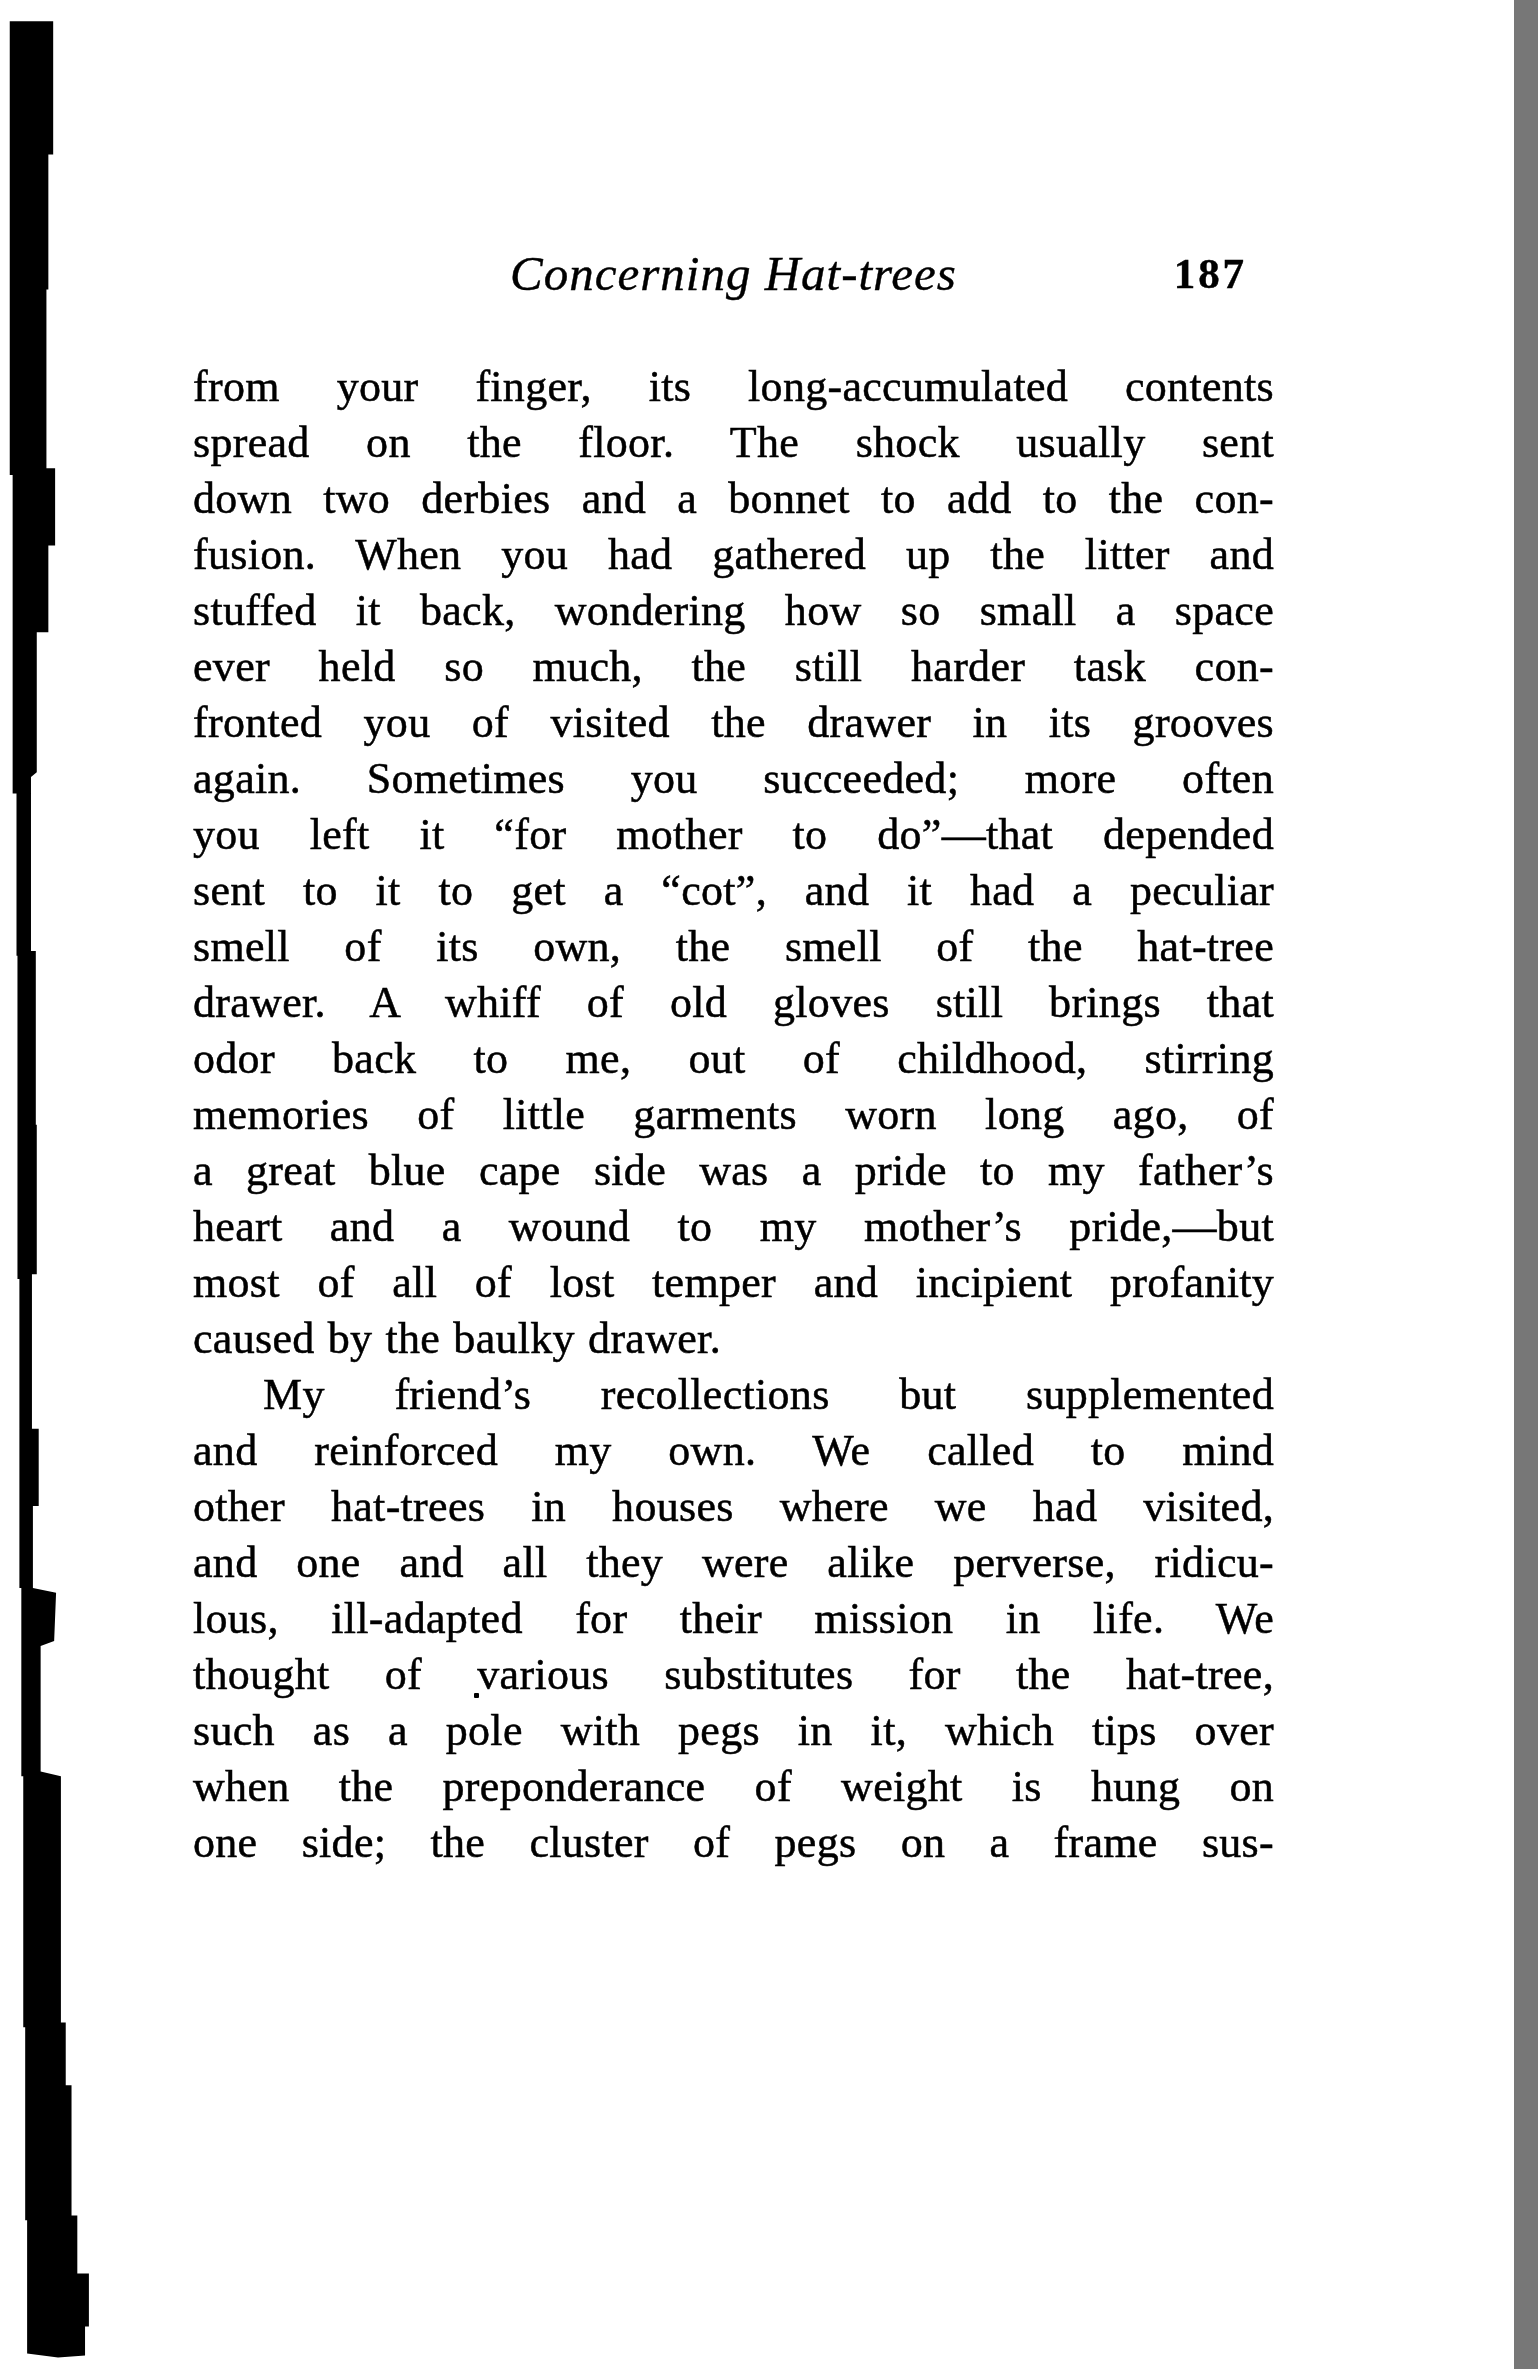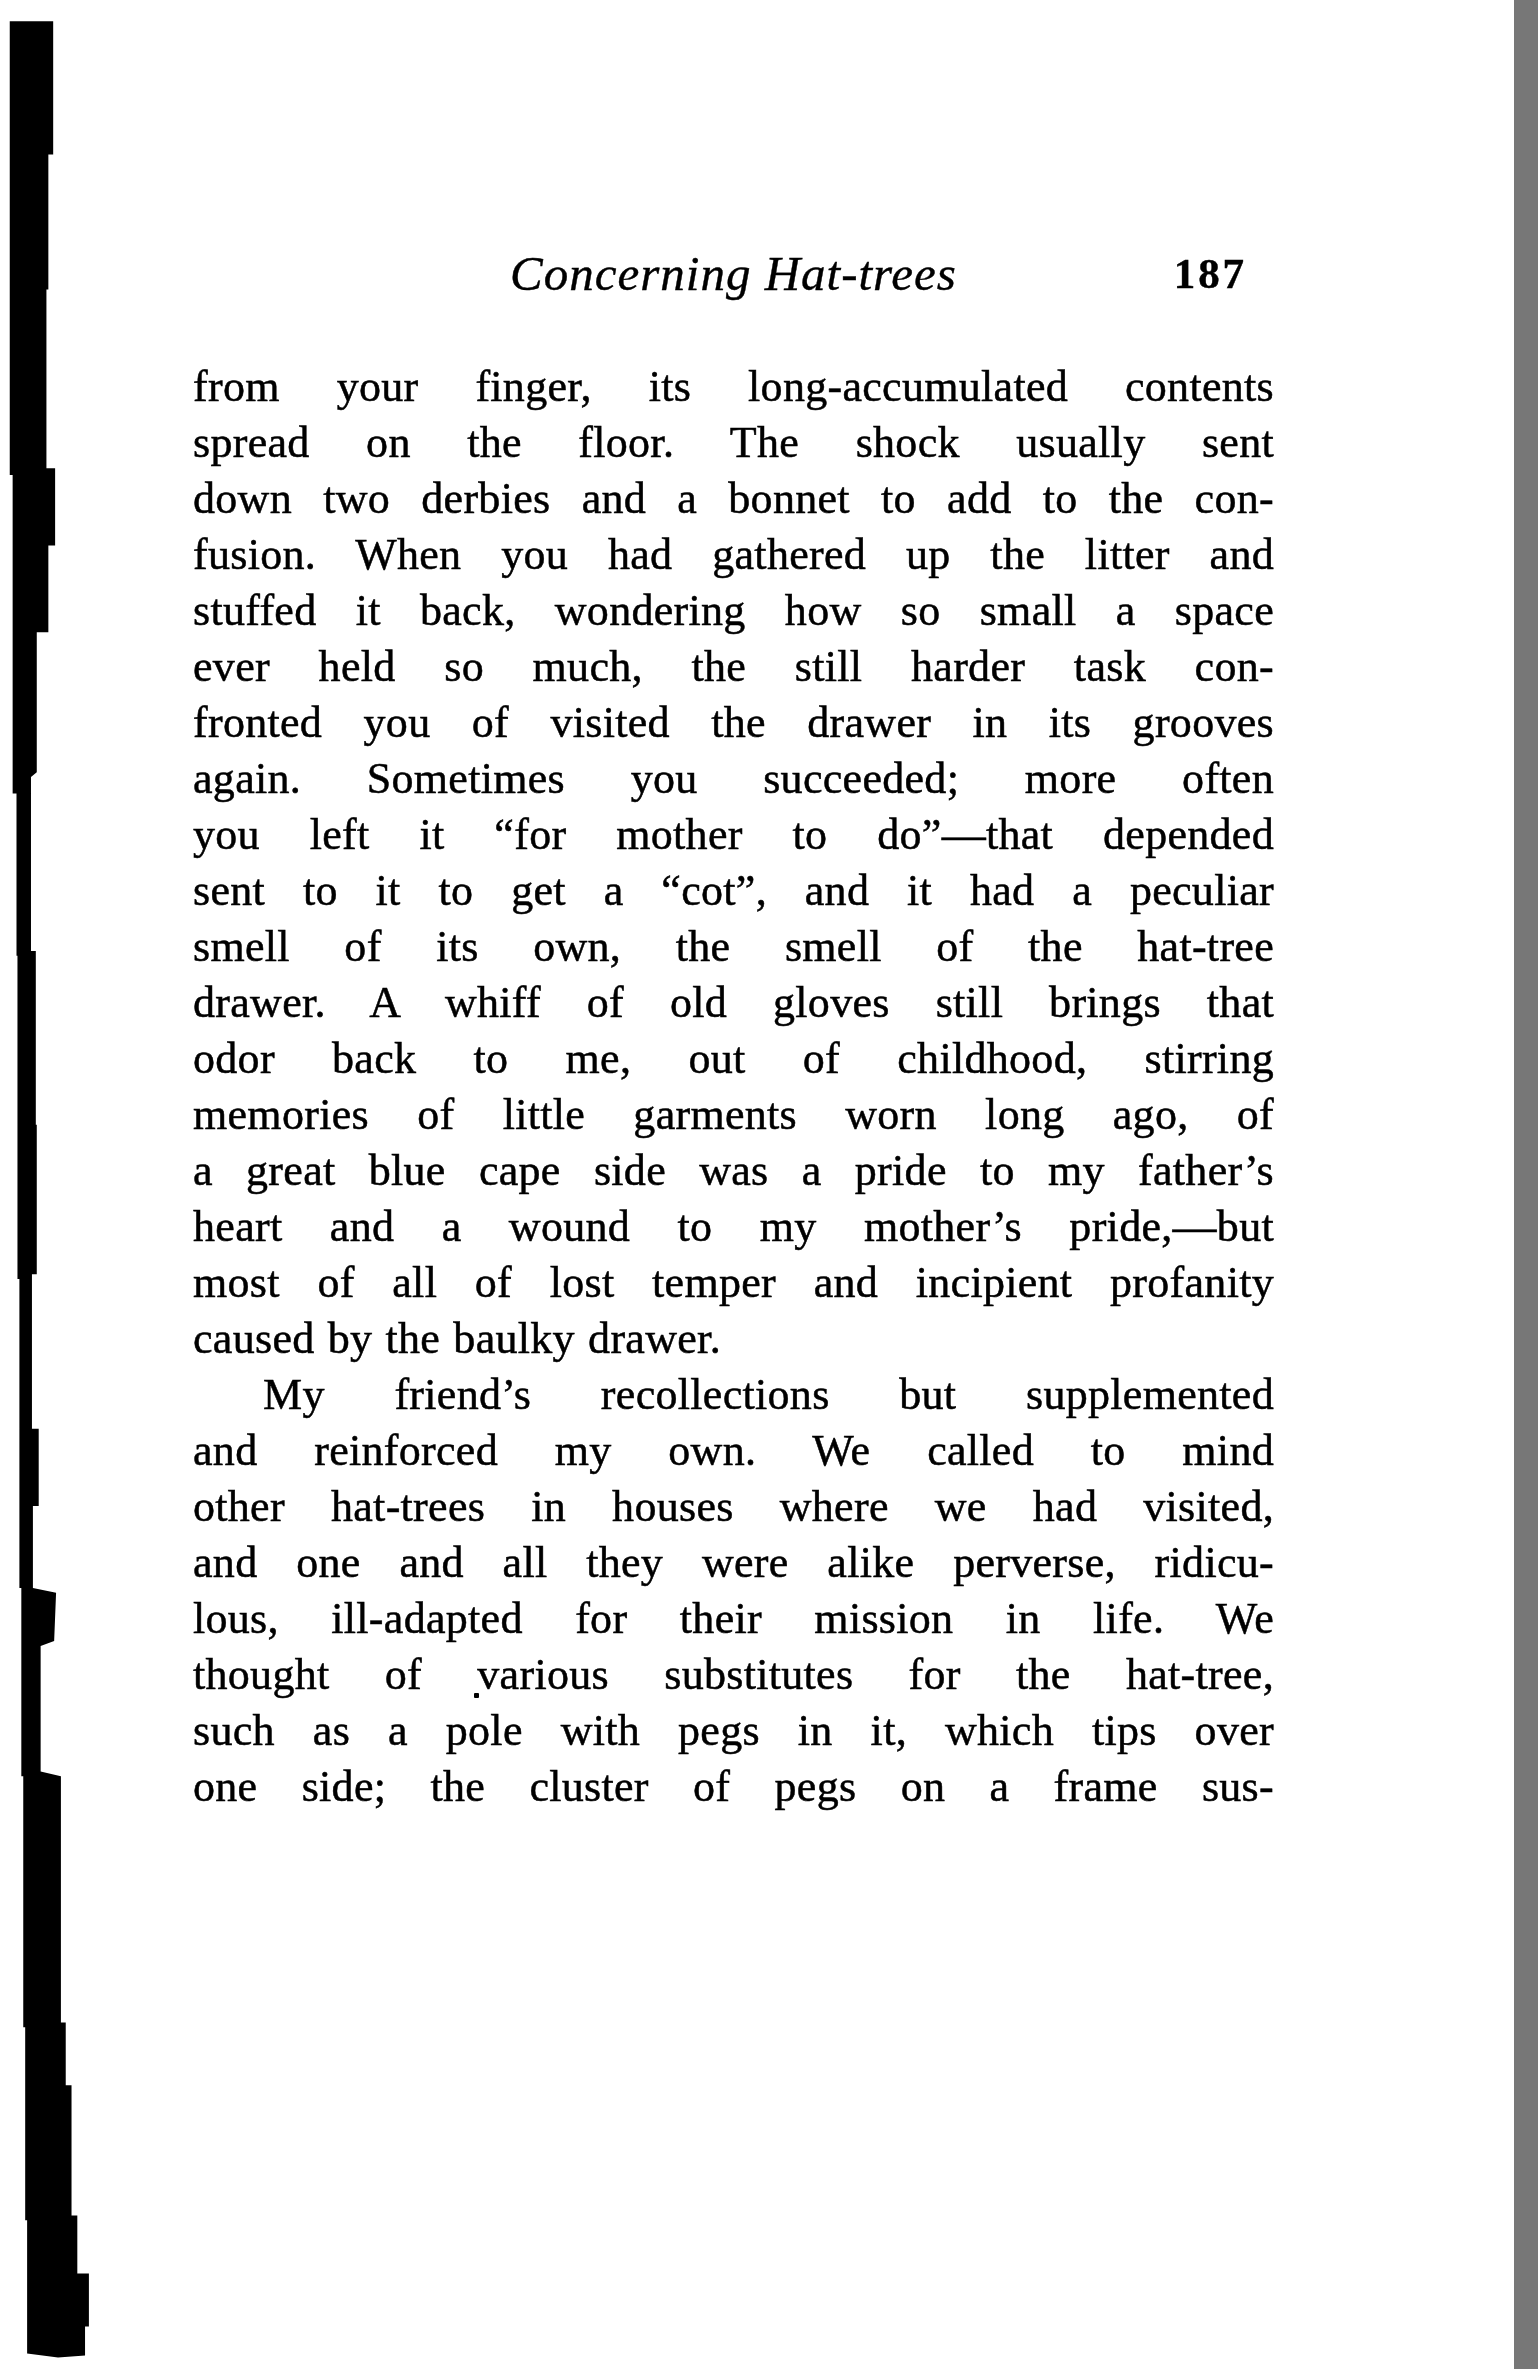--- a/index.html
+++ b/index.html
@@ -110,19 +110,20 @@
       <div class="line">heart and a wound to my mother’s pride,—but</div>
       <div class="line">most of all of lost temper and incipient profanity</div>
       <div class="line no-just">caused by the baulky drawer.</div>
       <div class="line indent">My friend’s recollections but supplemented</div>
       <div class="line">and reinforced my own. We called to mind</div>
       <div class="line">other hat-trees in houses where we had visited,</div>
       <div class="line">and one and all they were alike perverse, ridicu-</div>
       <div class="line">lous, ill-adapted for their mission in life. We</div>
       <div class="line">thought of various substitutes for the hat-tree,</div>
       <div class="line">such as a pole with pegs in it, which tips over</div>
+      <div class="line">when the preponderance of weight is hung on</div>
       <div class="line">one side; the cluster of pegs on a frame sus-</div>
     </div>
 
   <div class="speck" style="left:474px; top:1693px;"></div>
 
 </div>
 
 
 </body></html>

